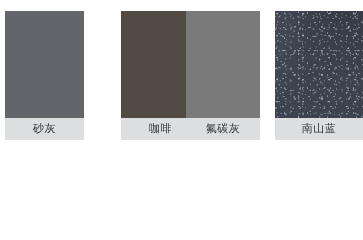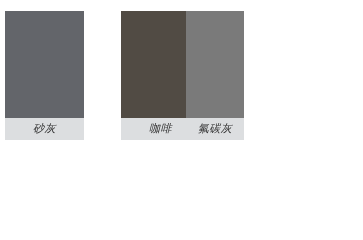--- a/index.html
+++ b/index.html
@@ -21,26 +21,25 @@
     background: #ffffff;
   }
 
   .swatch-card {
     position: absolute;
     top: 11px;
     width: 79px;
     height: 129px;
     display: flex;
     flex-direction: column;
-    font-style: italic;
   }
 
   .swatch-card.pos-0 { left: 5px; }
   .swatch-card.pos-1 { left: 93px; margin-left: 28px; }
-  .swatch-card.pos-2 { left: 186px; width: 58px; }
+  .swatch-card.pos-2 { left: 186px; width: 74px; }
   .swatch-card.pos-3 { left: 275px; width: 88px; }
 
   .swatch-color {
     width: 100%;
     height: 107px;
     display: block;
     position: relative;
     overflow: hidden;
   }
 
@@ -113,14 +112,18 @@
   <div class="swatch-card pos-1">
     <div class="swatch-color" style="background-color: rgb(81, 75, 68);"></div>
     <div class="swatch-label">咖啡</div>
   </div>
 
   <div class="swatch-card pos-2">
     <div class="swatch-color" style="background-color: rgb(122, 122, 122);"></div>
     <div class="swatch-label">氟碳灰</div>
   </div>
 
+  <div class="swatch-card pos-3">
+    <div class="swatch-color textured" style="background-color: rgb(60, 66, 78);"></div>
+    <div class="swatch-label">南山蓝</div>
+  </div>
 
 </div>
 
 </body></html>

